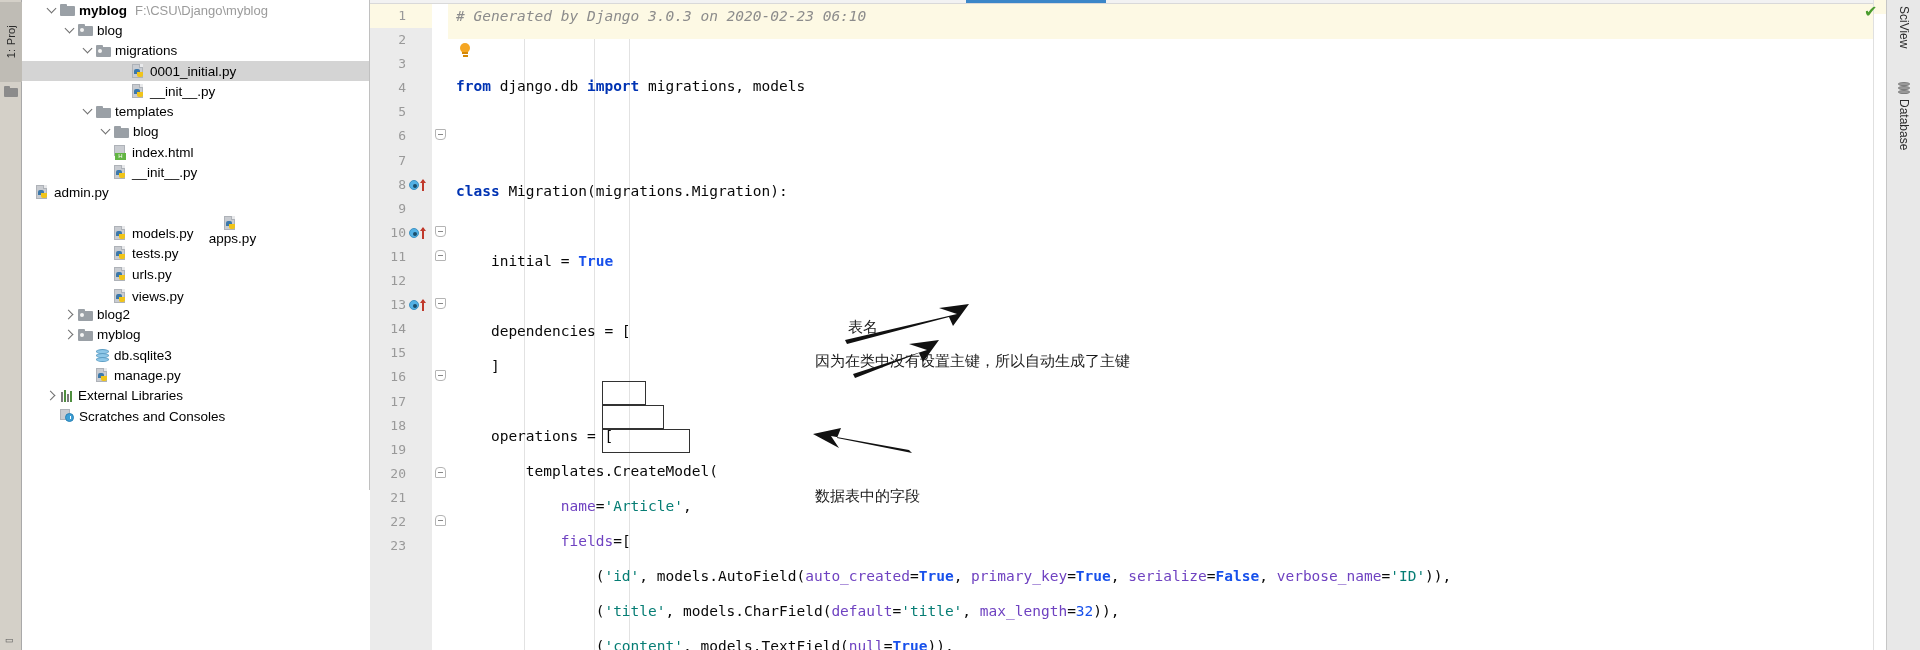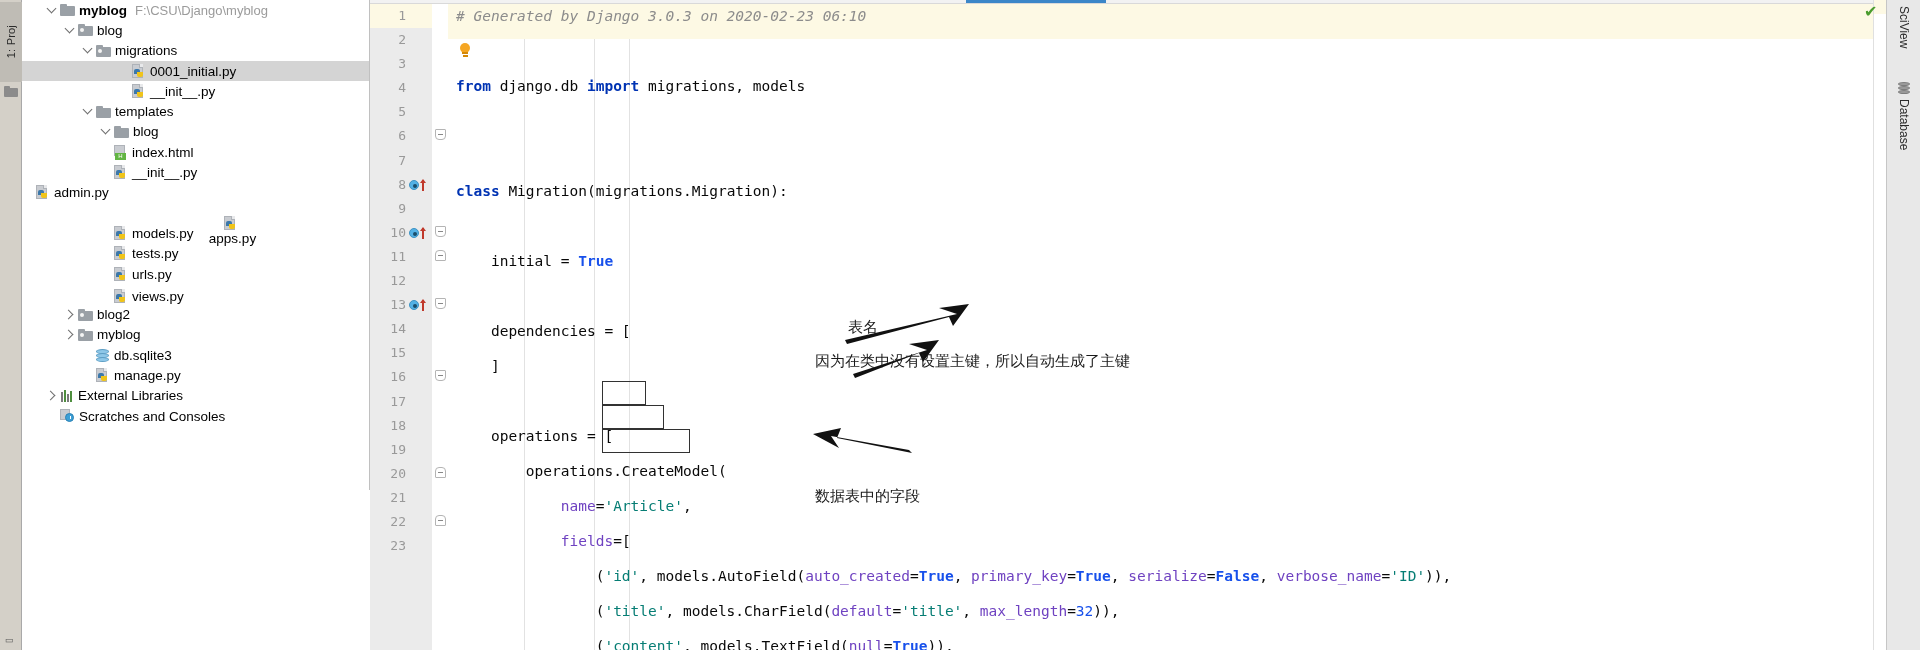--- a/index.html
+++ b/index.html
@@ -685,21 +685,21 @@
             <div class="code-line"></div>
             <div class="code-line"></div>
             <div class="code-line"><span class="tk-kw">class</span><span class="tk-plain"> Migration(migrations.Migration):</span></div>
             <div class="code-line"></div>
             <div class="code-line"><span class="tk-plain">    initial = </span><span class="tk-const">True</span></div>
             <div class="code-line"></div>
             <div class="code-line"><span class="tk-plain">    dependencies = [</span></div>
             <div class="code-line"><span class="tk-plain">    ]</span></div>
             <div class="code-line"></div>
             <div class="code-line"><span class="tk-plain">    operations = [</span></div>
-            <div class="code-line"><span class="tk-plain">        operations.CreateModel(</span></div>
+            <div class="code-line"><span class="tk-plain">        templates.CreateModel(</span></div>
             <div class="code-line"><span class="tk-plain">            </span><span class="tk-kwarg">name</span><span class="tk-plain">=</span><span class="tk-str">'Article'</span><span class="tk-plain">,</span></div>
             <div class="code-line"><span class="tk-plain">            </span><span class="tk-kwarg">fields</span><span class="tk-plain">=[</span></div>
             <div class="code-line"><span class="tk-plain">                (</span><span class="tk-str">'id'</span><span class="tk-plain">, models.AutoField(</span><span class="tk-kwarg">auto_created</span><span class="tk-plain">=</span><span class="tk-const">True</span><span class="tk-plain">, </span><span class="tk-kwarg">primary_key</span><span class="tk-plain">=</span><span class="tk-const">True</span><span class="tk-plain">, </span><span class="tk-kwarg">serialize</span><span class="tk-plain">=</span><span class="tk-const">False</span><span class="tk-plain">, </span><span class="tk-kwarg">verbose_name</span><span class="tk-plain">=</span><span class="tk-str">'ID'</span><span class="tk-plain">)),</span></div>
             <div class="code-line"><span class="tk-plain">                (</span><span class="tk-str">'title'</span><span class="tk-plain">, models.CharField(</span><span class="tk-kwarg">default</span><span class="tk-plain">=</span><span class="tk-str">'title'</span><span class="tk-plain">, </span><span class="tk-kwarg">max_length</span><span class="tk-plain">=</span><span class="tk-num">32</span><span class="tk-plain">)),</span></div>
             <div class="code-line"><span class="tk-plain">                (</span><span class="tk-str">'content'</span><span class="tk-plain">, models.TextField(</span><span class="tk-kwarg">null</span><span class="tk-plain">=</span><span class="tk-const">True</span><span class="tk-plain">)),</span></div>
             <div class="code-line"><span class="tk-plain">            ],</span></div>
             <div class="code-line"><span class="tk-plain">        ),</span></div>
             <div class="code-line"><span class="tk-plain">    ]</span></div>
             <div class="code-line"></div>
           </div>

